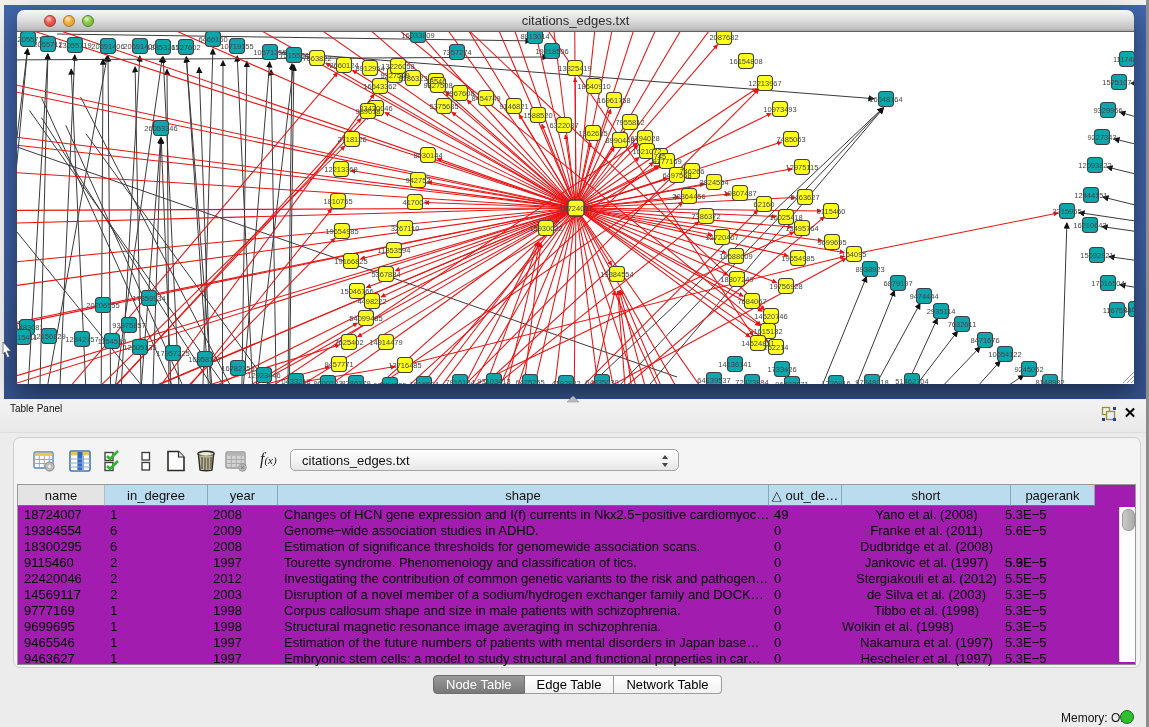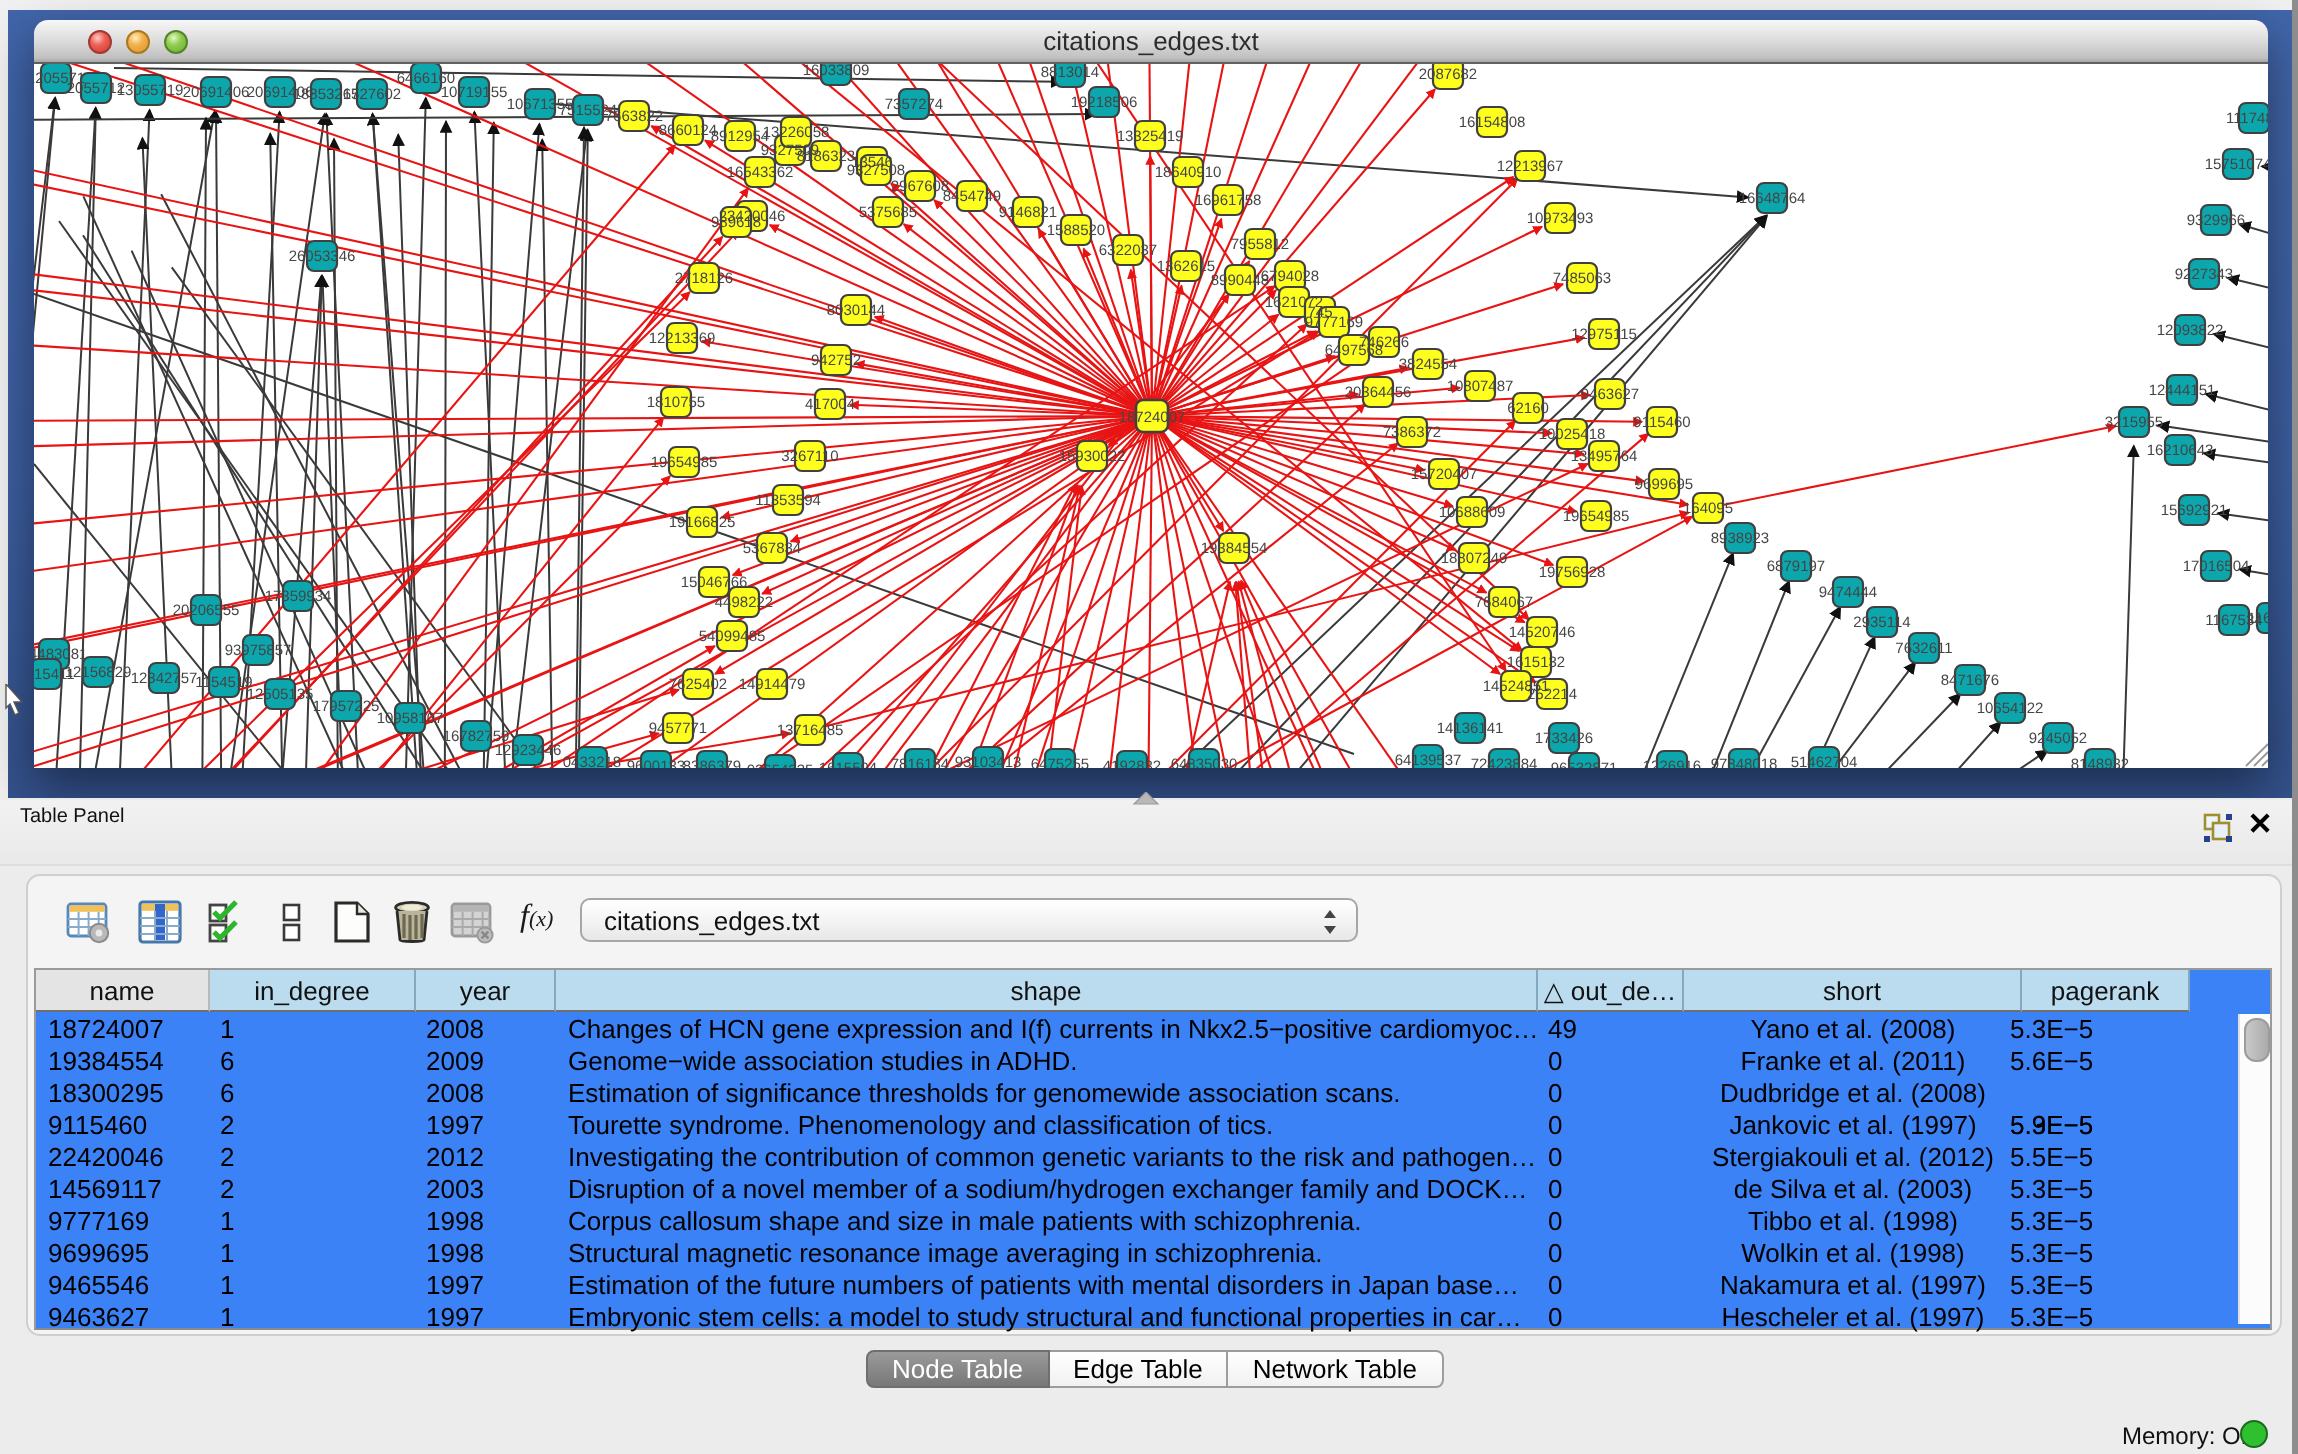--- a/index.html
+++ b/index.html
@@ -19,21 +19,21 @@
 #panel{position:absolute;left:0;top:399px;width:1146px;height:328px;background:#ececec}
 #panelhead{position:absolute;left:0;top:1px;width:1146px;height:32px;background:linear-gradient(#f2f2f2,#e9e9e9);border-bottom:1px solid #dedede}
 #paneltitle{position:absolute;left:10px;top:3px;font-size:10px;color:#111}
 #floaticon{position:absolute;left:1101px;top:6px;width:16px;height:16px}
 #closex{position:absolute;left:1122px;top:5px;width:16px;height:16px;font-size:15px;font-weight:bold;color:#000;line-height:16px;text-align:center}
 #toolbox{position:absolute;left:13px;top:38px;width:1126px;height:229px;background:#f4f4f4;border:1px solid #cfcfcf;border-radius:7px}
 #toolbar{position:absolute;left:0;top:0;width:1124px;height:45px}
 #combo{position:absolute;left:276px;top:11px;width:389px;height:22px;border:1px solid #a6a6a6;border-radius:5px;background:linear-gradient(#ffffff,#f2f2f2 60%,#e7e7e7);font-size:13px;color:#111;line-height:22px;padding-left:11px;box-sizing:border-box}
 #comboarr{position:absolute;right:8px;top:0;height:22px;width:10px}
 
-#tbl{position:absolute;left:3px;top:46px;width:1117px;height:179px;background:#3b82f6;border:1px solid #9a9a9a;border-bottom:1px solid #8a8a8a}
+#tbl{position:absolute;left:3px;top:46px;width:1117px;height:179px;background:#a21caf;border:1px solid #9a9a9a;border-bottom:1px solid #8a8a8a}
 .hc{position:absolute;top:0;height:21px;background:#badcee;border-right:1px solid #85a8bd;border-bottom:1px solid #6f6f6f;text-align:center;font-size:13px;color:#111;line-height:21px;box-sizing:border-box}
 .rows{position:absolute;left:0;top:22px;width:1117px;font-size:13px;color:#000}
 .row{position:absolute;height:16px;line-height:16px;white-space:nowrap}
 #vsb{position:absolute;left:1101px;top:22px;width:15px;height:155px;background:#fcfcfc;border-left:1px solid #e0e0e0}
 #thumb{position:absolute;left:2px;top:2px;width:11px;height:20px;border-radius:6px;background:linear-gradient(90deg,#c9c9c9,#ababab);border:1px solid #9b9b9b}
 
 #tabs{position:absolute;left:433px;top:675px;height:17px;display:flex;font-size:13px}
 .tab{height:15px;line-height:15px;padding:1px 12px 1px 12px;background:linear-gradient(#ffffff,#f1f1f1);border:1px solid #9d9d9d;border-left:none;color:#000;white-space:nowrap}
 #tab1{background:linear-gradient(#9a9a9a,#787878);color:#fff;border:1px solid #6f6f6f;border-radius:4px 0 0 4px}
 #tab3{border-radius:0 4px 4px 0}
@@ -698,21 +698,21 @@
           <div class="row" style="left:195px;top:96px;width:60px">1998</div>
           <div class="row" style="left:266px;top:96px;width:484px;overflow:hidden">Corpus callosum shape and size in male patients with schizophrenia.</div>
           <div class="row" style="left:756px;top:96px;width:66px">0</div>
           <div class="row" style="left:824px;top:96px;width:169px;text-align:center">Tibbo et al. (1998)</div>
           <div class="row" style="left:987px;top:96px;width:80px">5.3E−5</div>
           <div class="row" style="left:6px;top:112px;width:80px">9699695</div>
           <div class="row" style="left:92px;top:112px;width:60px">1</div>
           <div class="row" style="left:195px;top:112px;width:60px">1998</div>
           <div class="row" style="left:266px;top:112px;width:484px;overflow:hidden">Structural magnetic resonance image averaging in schizophrenia.</div>
           <div class="row" style="left:756px;top:112px;width:66px">0</div>
-          <div class="row" style="left:824px;top:112px;width:169px;text-align:center">Wolkin et al. (1998)</div>
+          <div class="row" style="left:824px;top:112px;width:169px;text-align:left">Wolkin et al. (1998)</div>
           <div class="row" style="left:987px;top:112px;width:80px">5.3E−5</div>
           <div class="row" style="left:6px;top:128px;width:80px">9465546</div>
           <div class="row" style="left:92px;top:128px;width:60px">1</div>
           <div class="row" style="left:195px;top:128px;width:60px">1997</div>
           <div class="row" style="left:266px;top:128px;width:484px;overflow:hidden">Estimation of the future numbers of patients with mental disorders in Japan base…</div>
           <div class="row" style="left:756px;top:128px;width:66px">0</div>
           <div class="row" style="left:824px;top:128px;width:169px;text-align:center">Nakamura et al. (1997)</div>
           <div class="row" style="left:987px;top:128px;width:80px">5.3E−5</div>
           <div class="row" style="left:6px;top:144px;width:80px">9463627</div>
           <div class="row" style="left:92px;top:144px;width:60px">1</div>

